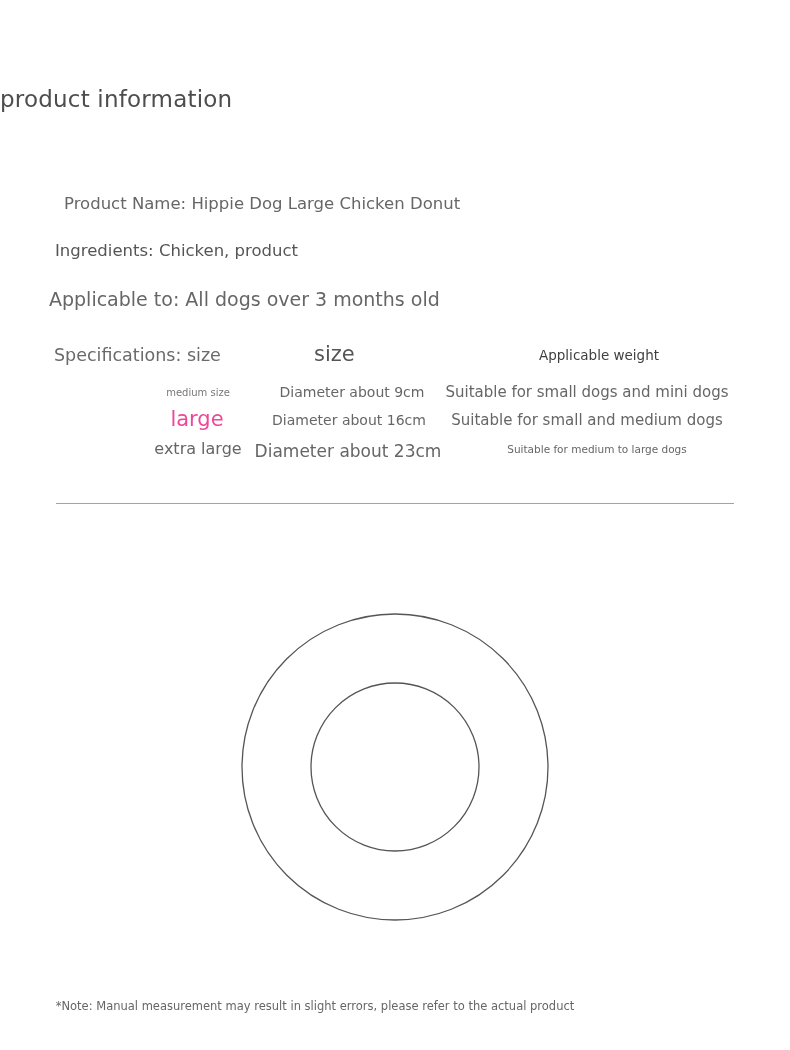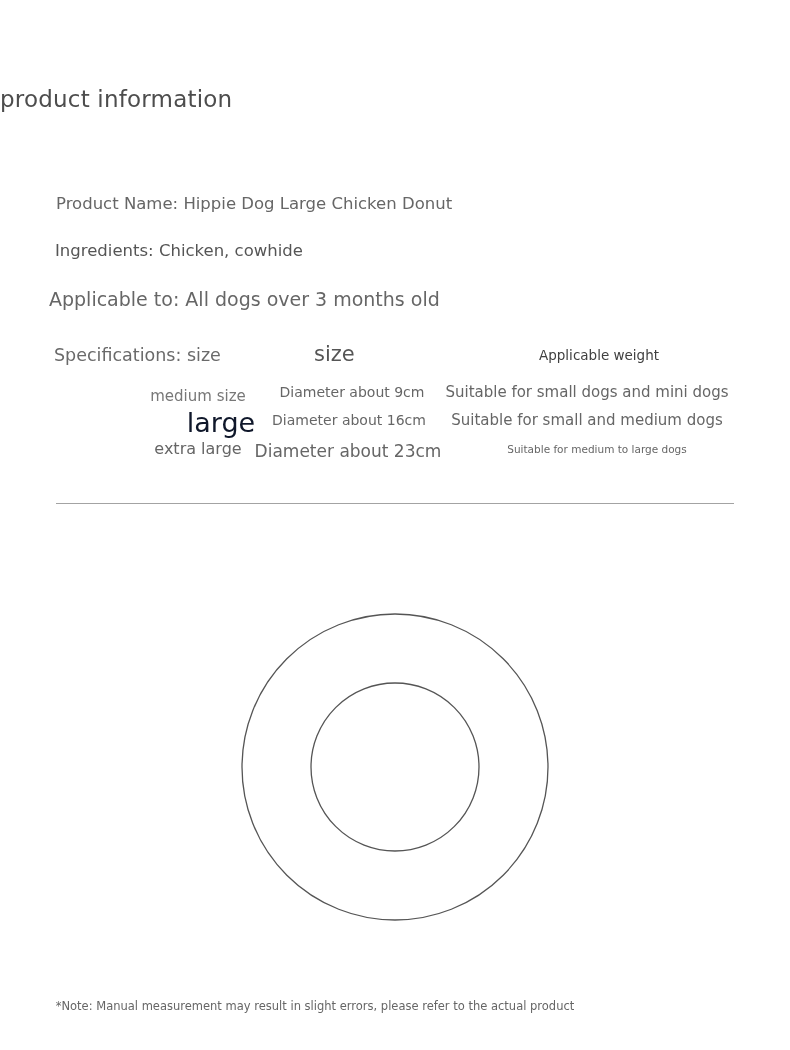--- a/index.html
+++ b/index.html
@@ -1,50 +1,50 @@
 <!DOCTYPE html>
 <html><head>
 <meta charset="utf-8">
 <style>
   html, body { margin:0; padding:0; background:#ffffff; }
   body { width:790px; height:1050px; position:relative; overflow:hidden;
          font-family:"DejaVu Sans", "Liberation Sans", sans-serif; color:#555; }
   .abs { position:absolute; white-space:nowrap; }
   .title { top:86px; left:0; width:783px; text-align:left; font-size:23px; color:#4d4d4d; letter-spacing:0.2px; }
-  .line1 { top:194px; left:56px; font-size:16.5px; color:#666;text-align:right; }
+  .line1 { top:194px; left:64px; font-size:16.5px; color:#666;text-align:right; }
   .line2 { top:241px; left:55px; font-size:16.5px; color:#555; }
   .line3 { top:288px; left:49px; font-size:19px; color:#666; }
   .spec-label { top:345px; left:54px; font-size:17.5px; color:#6a6a6a; }
   .col-head-size { top:342px; left:314px; font-size:21px; color:#555; }
   .col-head-weight { top:347px; left:539px; font-size:13.5px; color:#404040; }
   .cell { color:#666; }
   .c-center { transform:translateX(-50%); }
   .divider { position:absolute; left:56px; top:503px; width:678px; height:1px; background:#a3a3a3; }
   .donut { position:absolute; left:0; top:0; }
   .note { top:999px; left:0; width:630px; text-align:center; font-size:11.5px; color:#666; }
 </style>
 </head>
 <body>
 
 <div class="abs title">product information</div>
 
 <div class="abs line1">Product Name: Hippie Dog Large Chicken Donut</div>
-<div class="abs line2">Ingredients: Chicken, cowhide</div>
+<div class="abs line2">Ingredients: Chicken, product</div>
 <div class="abs line3">Applicable to: All dogs over 3 months old</div>
 
 <div>
   <div class="abs spec-label">Specifications: size</div>
   <div class="abs col-head-size">size</div>
   <div class="abs col-head-weight">Applicable weight</div>
 
-  <div class="abs cell c-center" style="left:198px; top:387px; font-size:15px; color:#777;">medium size</div>
+  <div class="abs cell c-center" style="left:198px; top:387px; font-size:10px; color:#777;">medium size</div>
   <div class="abs cell c-center" style="left:352px; top:384px; font-size:14px;">Diameter about 9cm</div>
   <div class="abs cell c-center" style="left:587px; top:383px; font-size:15px;">Suitable for small dogs and mini dogs</div>
 
-  <div class="abs cell c-center" style="left:197px; top:407px; font-size:27px; color:#0f172a;margin-left:24px;">large</div>
+  <div class="abs cell c-center" style="left:197px; top:407px; font-size:21px; color:#ec4899;">large</div>
   <div class="abs cell c-center" style="left:349px; top:412px; font-size:14px;">Diameter about 16cm</div>
   <div class="abs cell c-center" style="left:587px; top:411px; font-size:15px;">Suitable for small and medium dogs</div>
 
   <div class="abs cell c-center" style="left:198px; top:439px; font-size:16px;">extra large</div>
   <div class="abs cell c-center" style="left:348px; top:441px; font-size:17px;">Diameter about 23cm</div>
   <div class="abs cell c-center" style="left:597px; top:443px; font-size:10.5px;">Suitable for medium to large dogs</div>
 </div>
 
 <div class="divider"></div>
 

